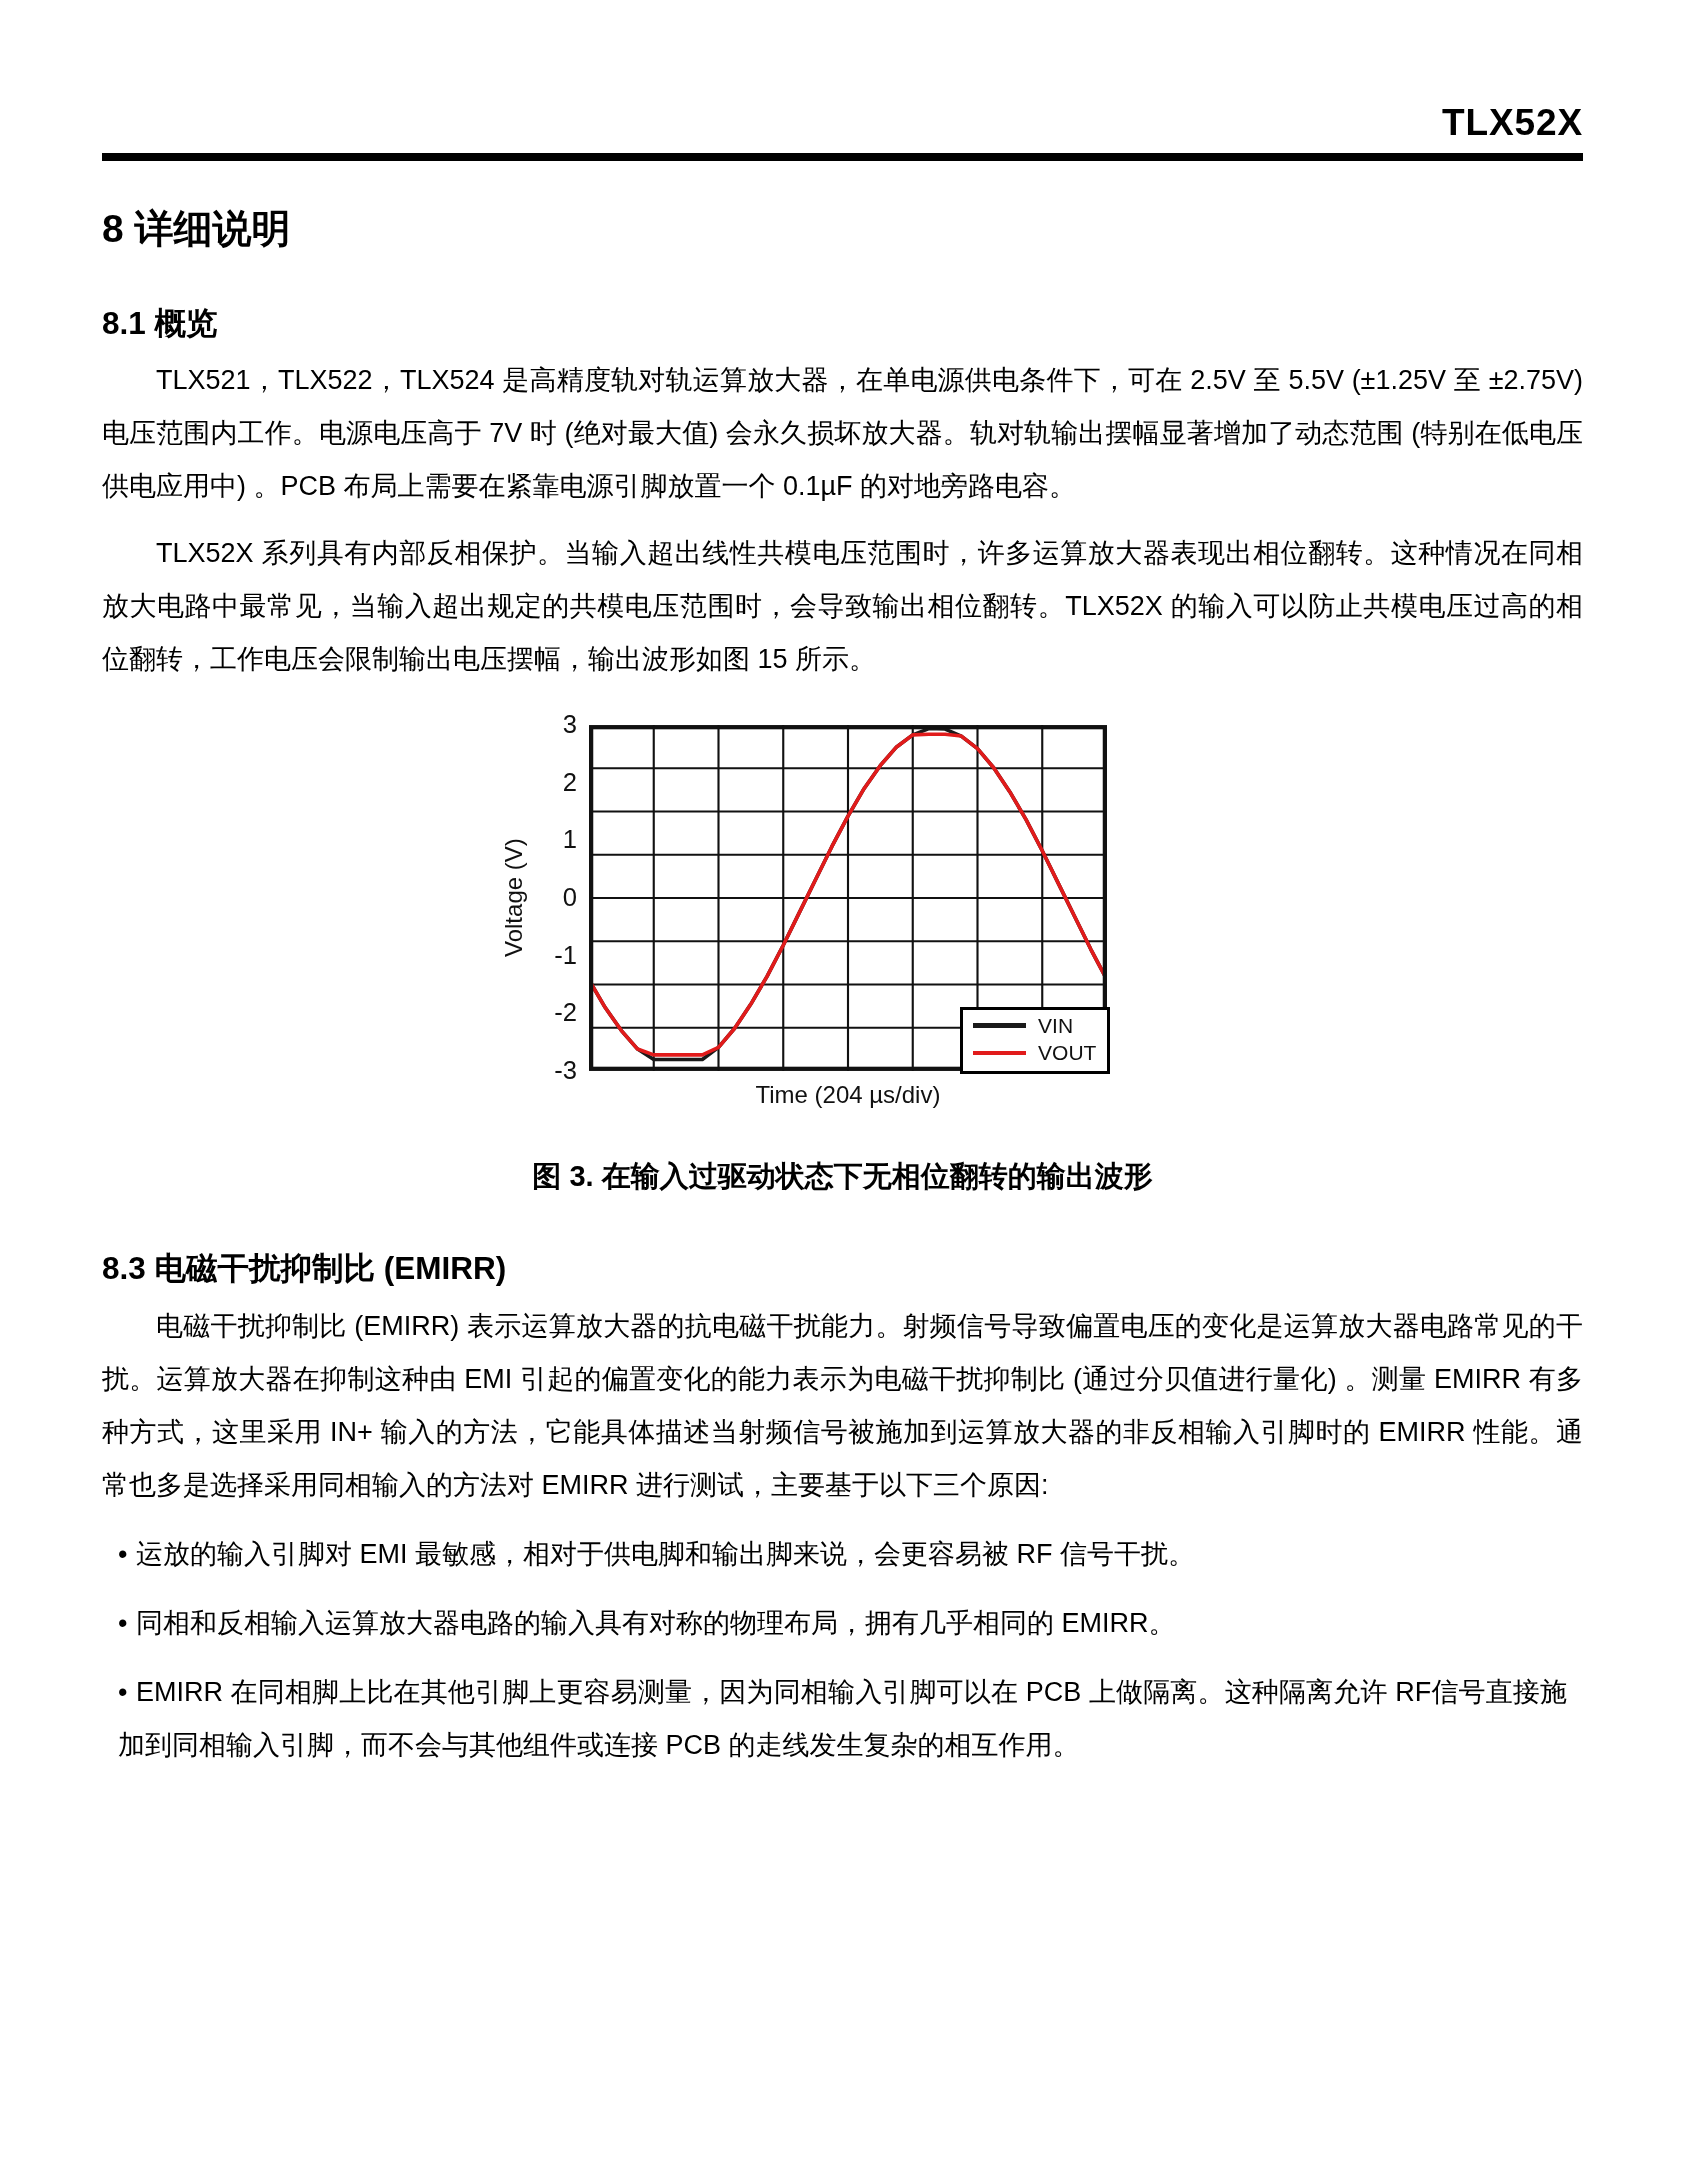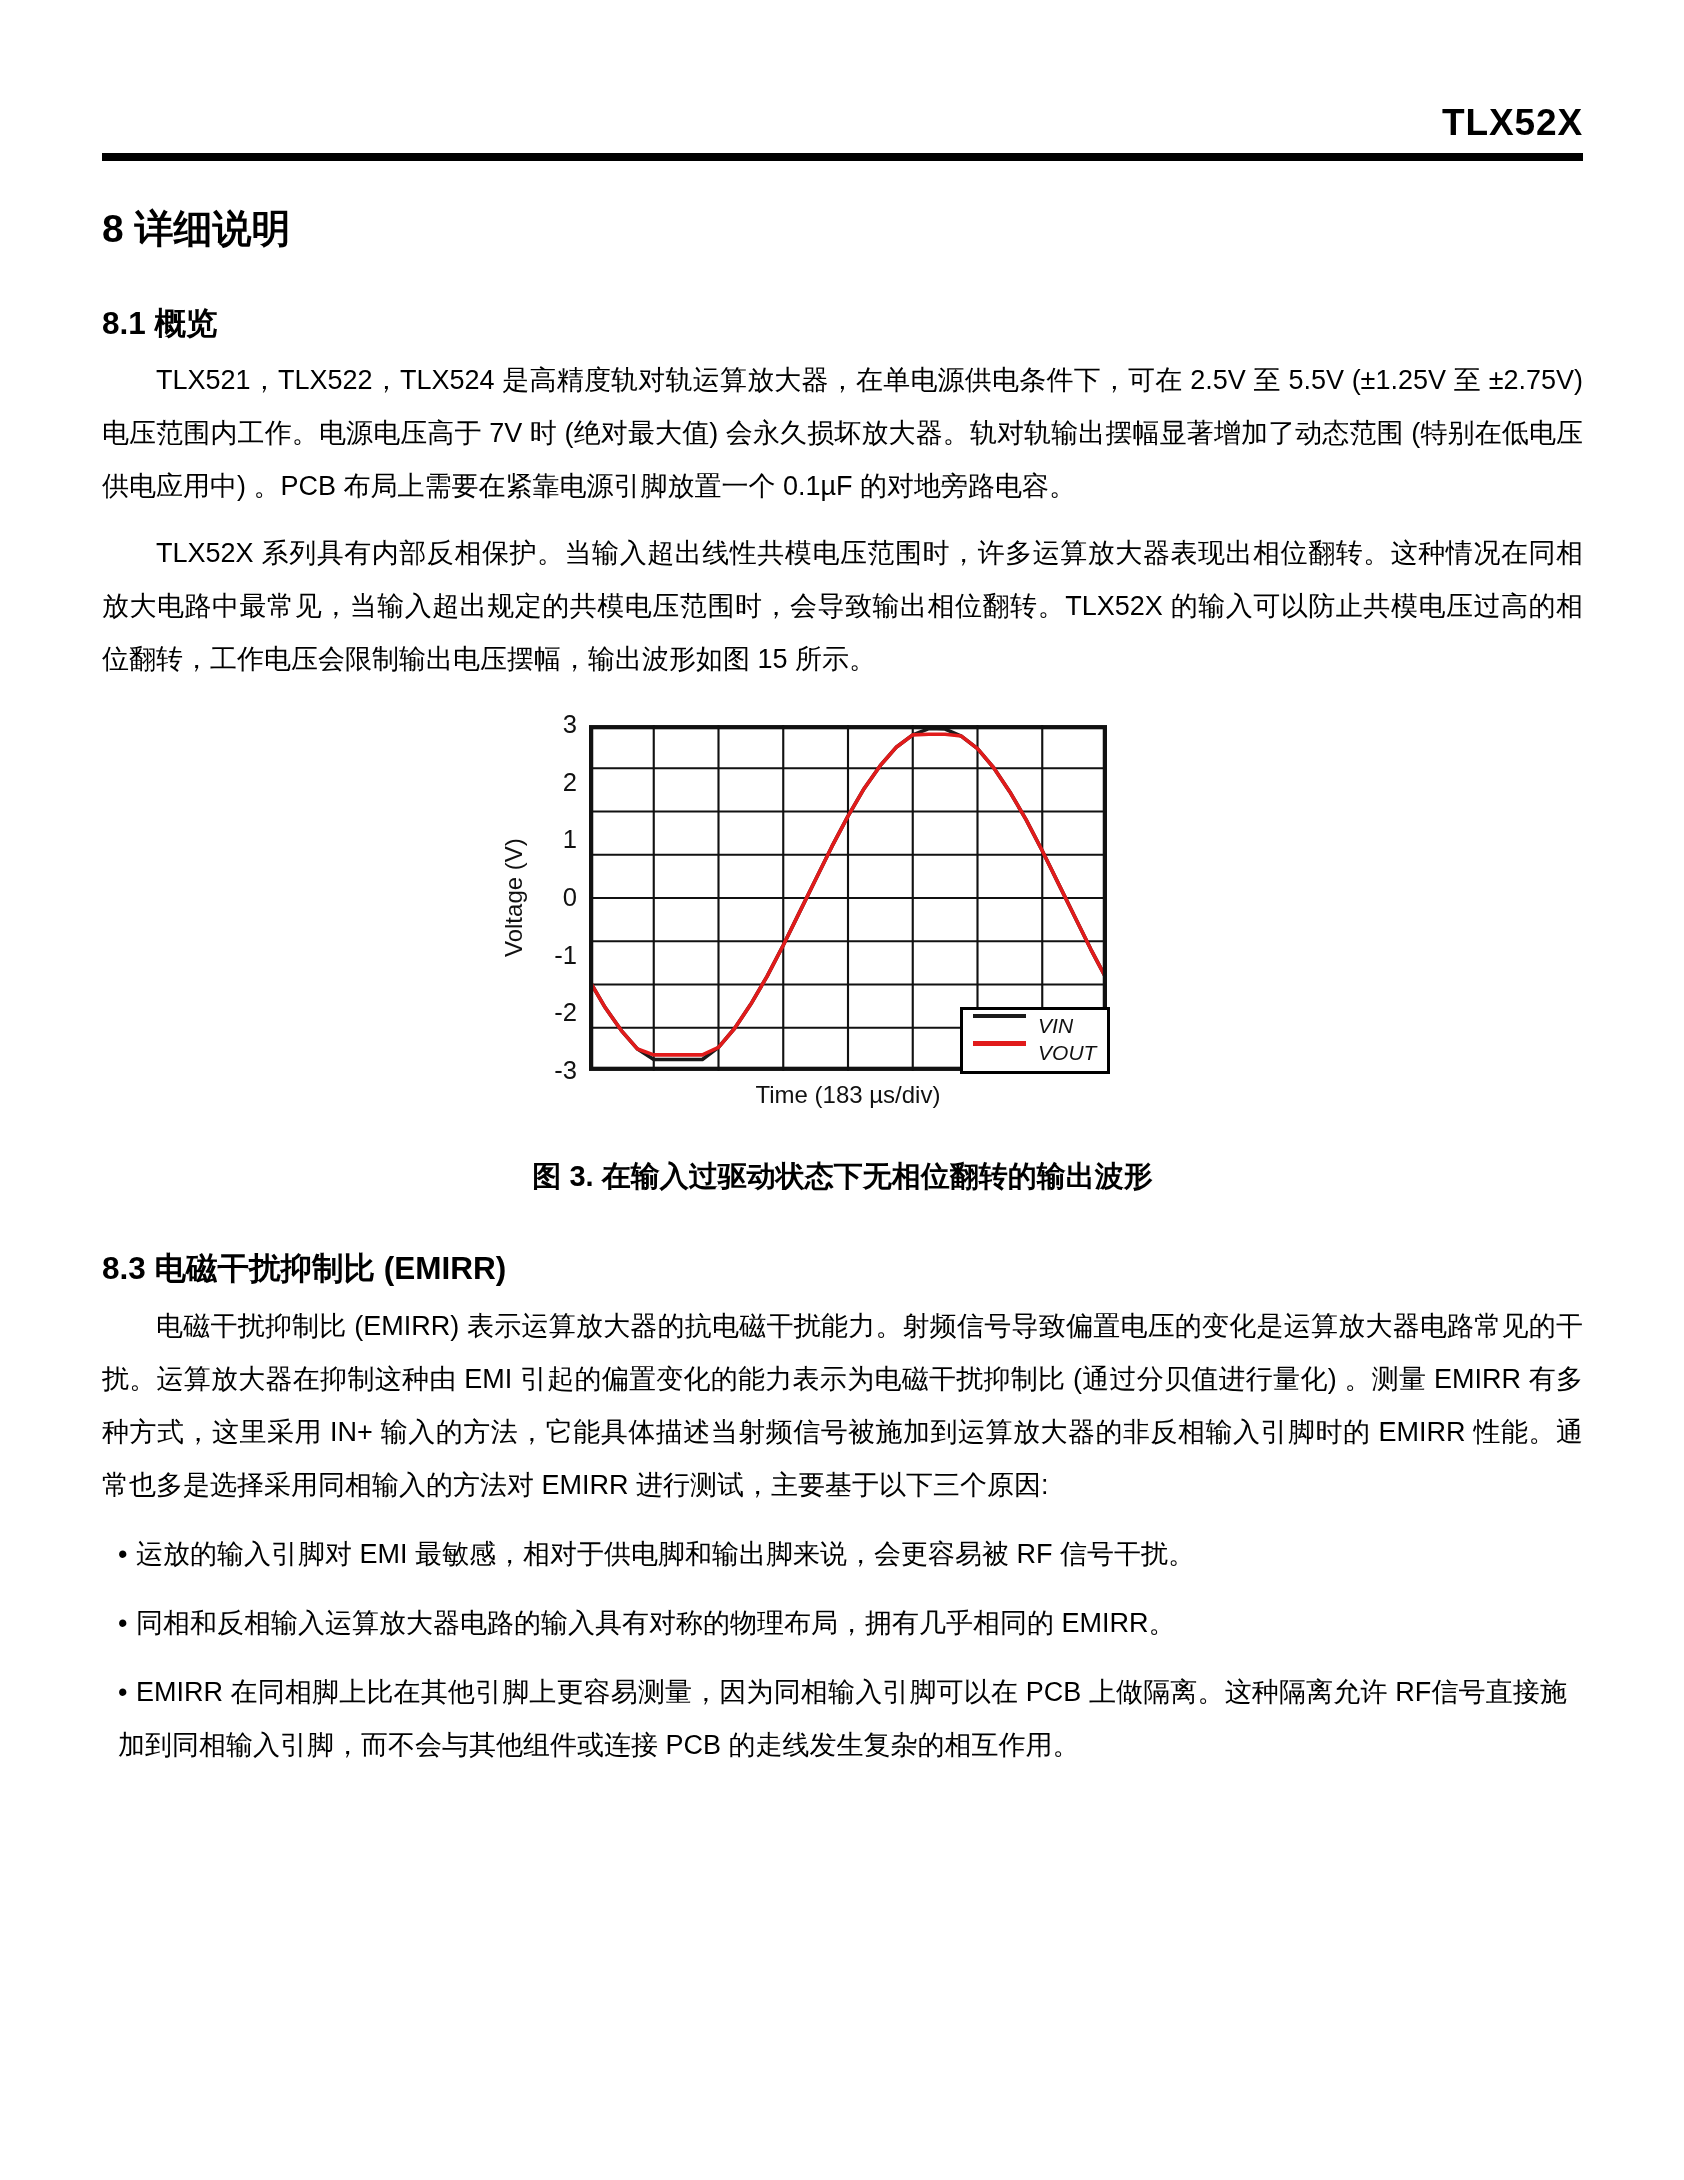--- a/index.html
+++ b/index.html
@@ -54,21 +54,21 @@
   }
   .plot-area { position:relative; width:518px; height:346px; }
   .plot-area svg { display:block; }
   .legend {
     position:absolute; right:-2.6px; bottom:-2.6px;
     background:#fff; border:3.4px solid #000;
     padding:4.3px 10.2px 6px 10.2px;
     display:flex; flex-direction:column; gap:4.3px;
     z-index:2;
   }
-  .legend-row { display:flex; align-items:flex-start; gap:12px;font-style:italic; }
+  .legend-row { display:flex; align-items:center; gap:12px; }
   .legend-swatch { width:53px; height:4.3px; flex:0 0 auto; }
   .legend-label { font-size:21px; line-height:1.1; color:#111; }
   .x-axis-title { font-size:24px; color:#111; text-align:center; margin-top:10.2px; }
   .figure-caption {
     margin-top:48px; text-align:center;
     font-size:29px; font-weight:bold;
   }
 
   
   .footer { position:absolute; left:102px; right:102px; top:2038px; }
@@ -143,21 +143,21 @@
                   <span class="legend-swatch" style="background: rgb(26, 26, 26);"></span>
                   <span class="legend-label">VIN</span>
                 </div>
                 <div class="legend-row">
                   <span class="legend-swatch" style="background: rgb(225, 27, 27);"></span>
                   <span class="legend-label">VOUT</span>
                 </div>
               </div>
           </div>
         </div>
-        <div class="x-axis-title" id="x-axis-title" style="margin-left: 89px; width: 518px;">Time (183 µs/div)</div>
+        <div class="x-axis-title" id="x-axis-title" style="margin-left: 89px; width: 518px;">Time (204 µs/div)</div>
       </div>
     </div>
     <div class="figure-caption">图 3. 在输入过驱动状态下无相位翻转的输出波形</div>
   </div>
 
   <section>
     <h2 class="doc-h2">8.3 电磁干扰抑制比 (EMIRR)</h2>
     <p class="body-text">电磁干扰抑制比 (EMIRR) 表示运算放大器的抗电磁干扰能力。射频信号导致偏置电压的变化是运算放大器电路常见的干扰。运算放大器在抑制这种由 EMI 引起的偏置变化的能力表示为电磁干扰抑制比 (通过分贝值进行量化) 。测量 EMIRR 有多种方式，这里采用 IN+ 输入的方法，它能具体描述当射频信号被施加到运算放大器的非反相输入引脚时的 EMIRR 性能。通常也多是选择采用同相输入的方法对 EMIRR 进行测试，主要基于以下三个原因:</p>
     <p class="bullet-item">
       <span class="bullet-marker">•</span><span>运放的输入引脚对 EMI 最敏感，相对于供电脚和输出脚来说，会更容易被 RF 信号干扰。</span>

